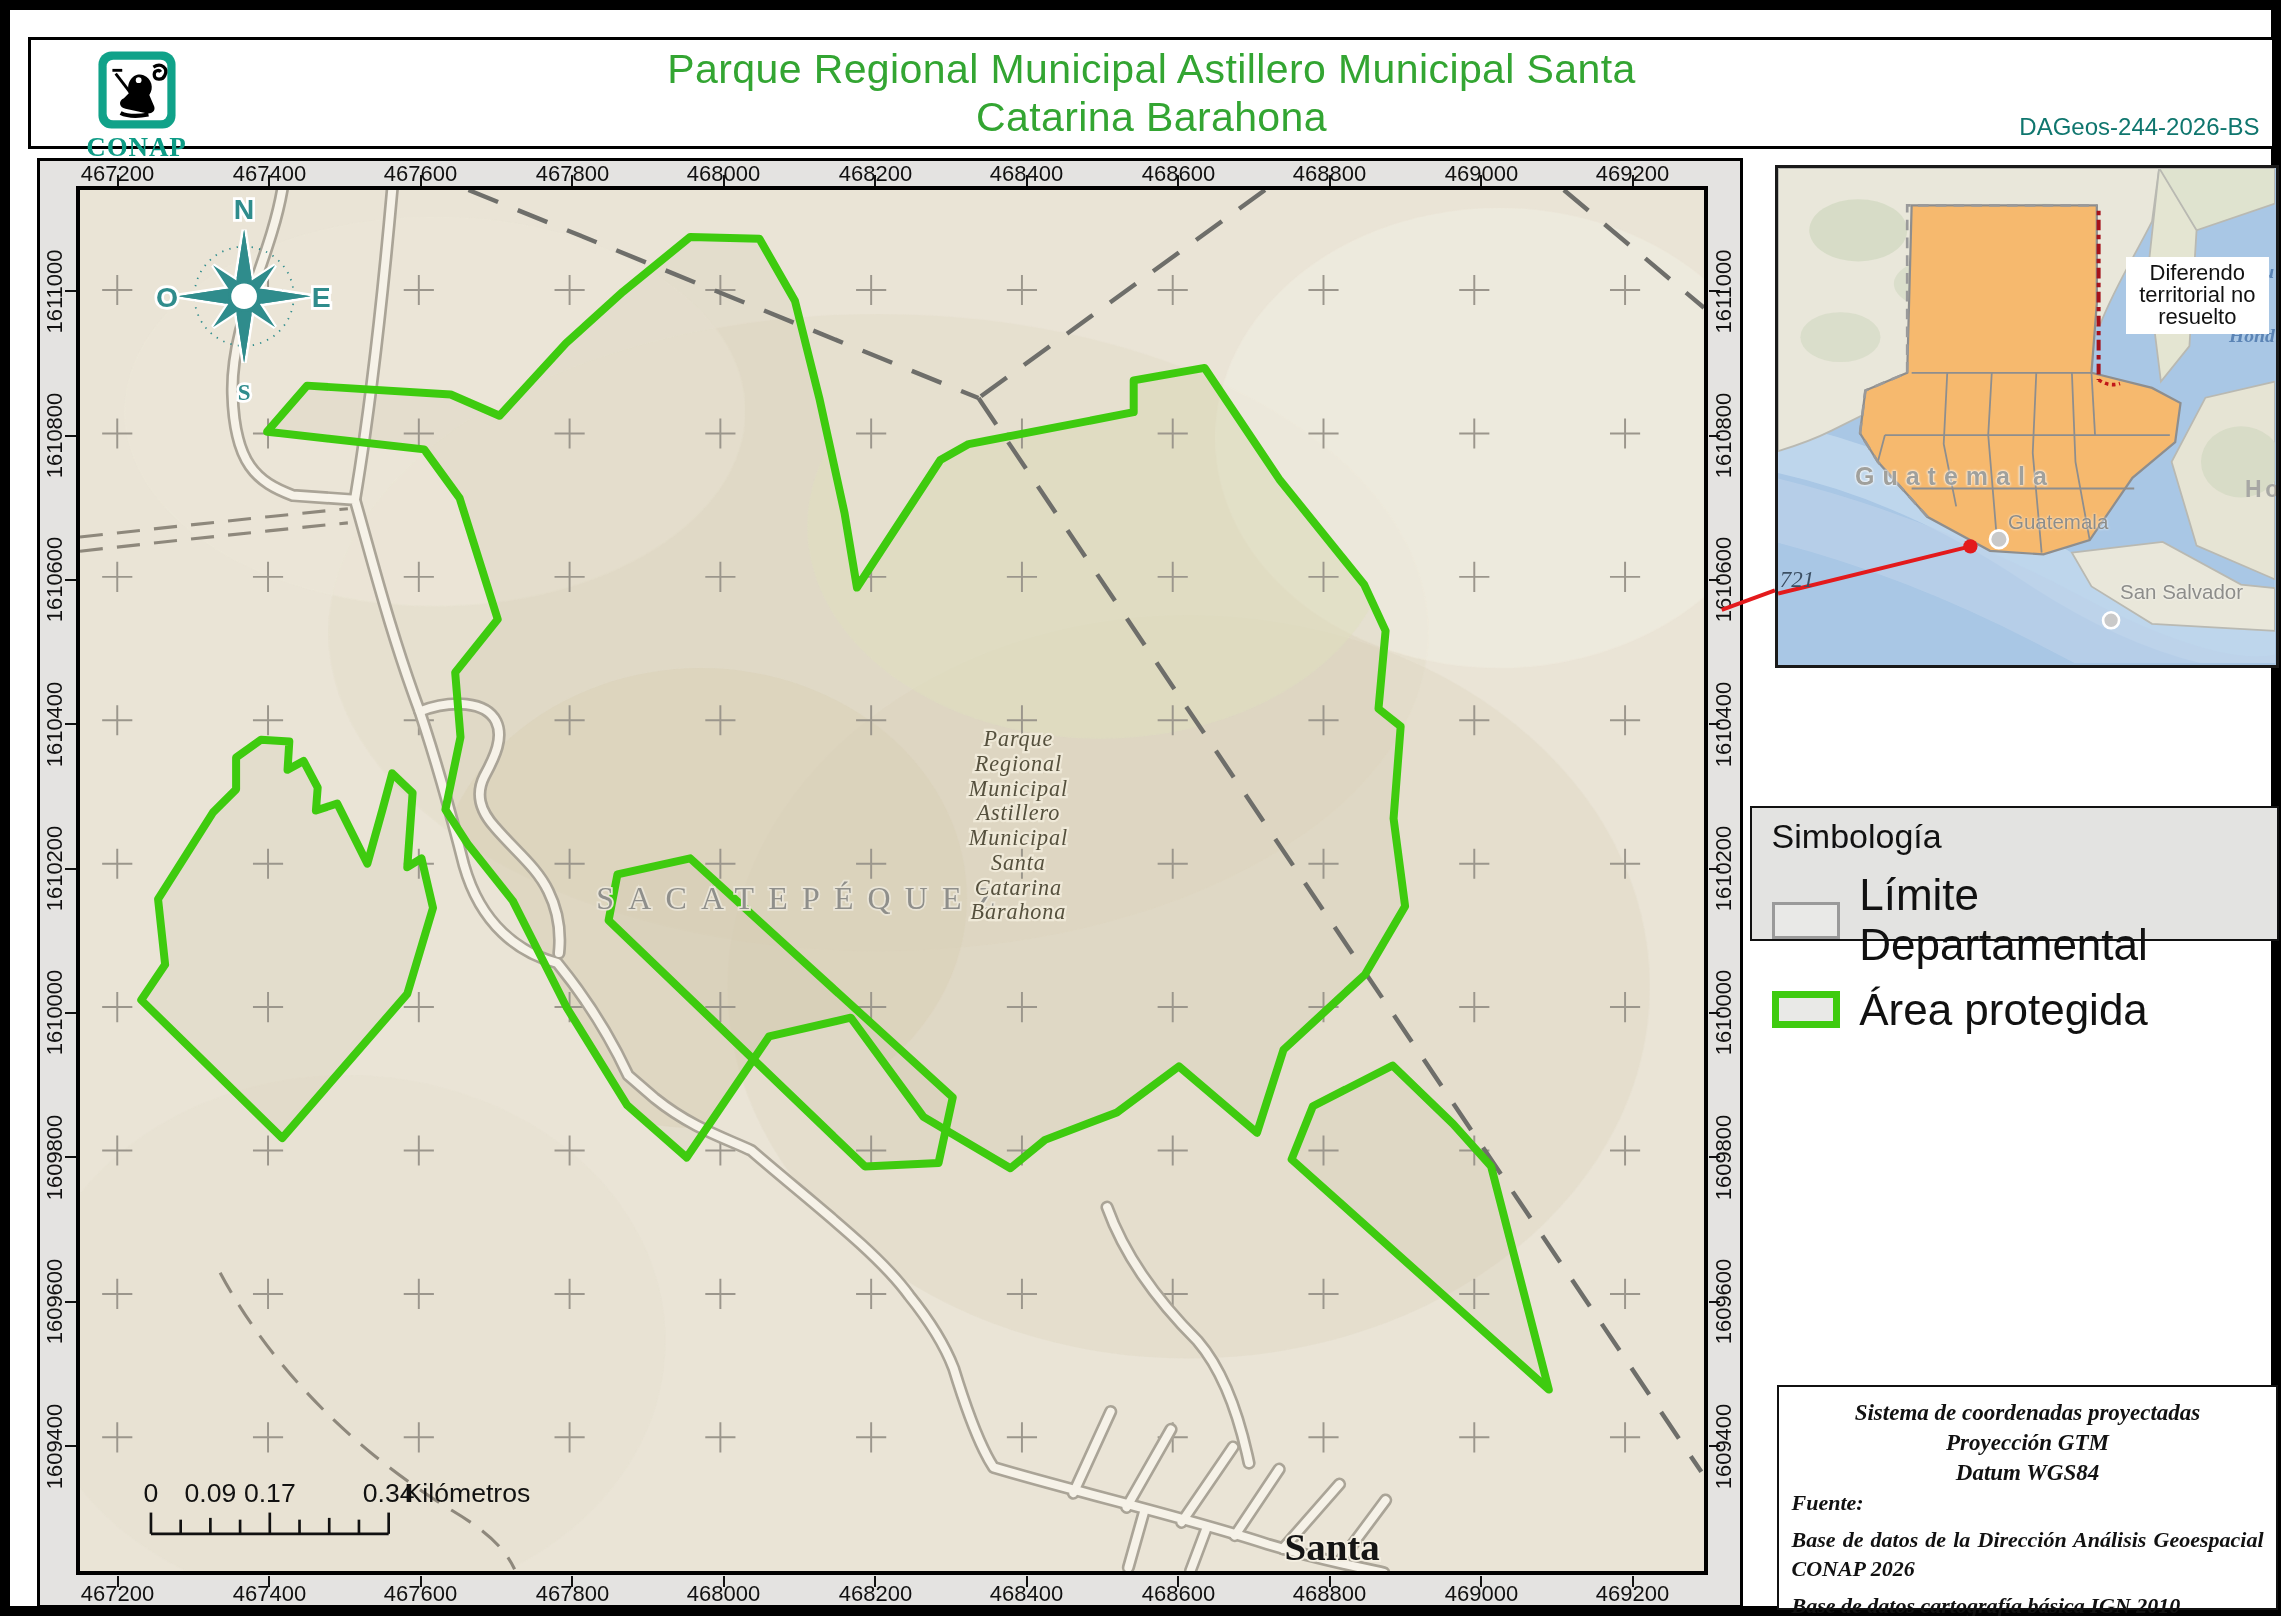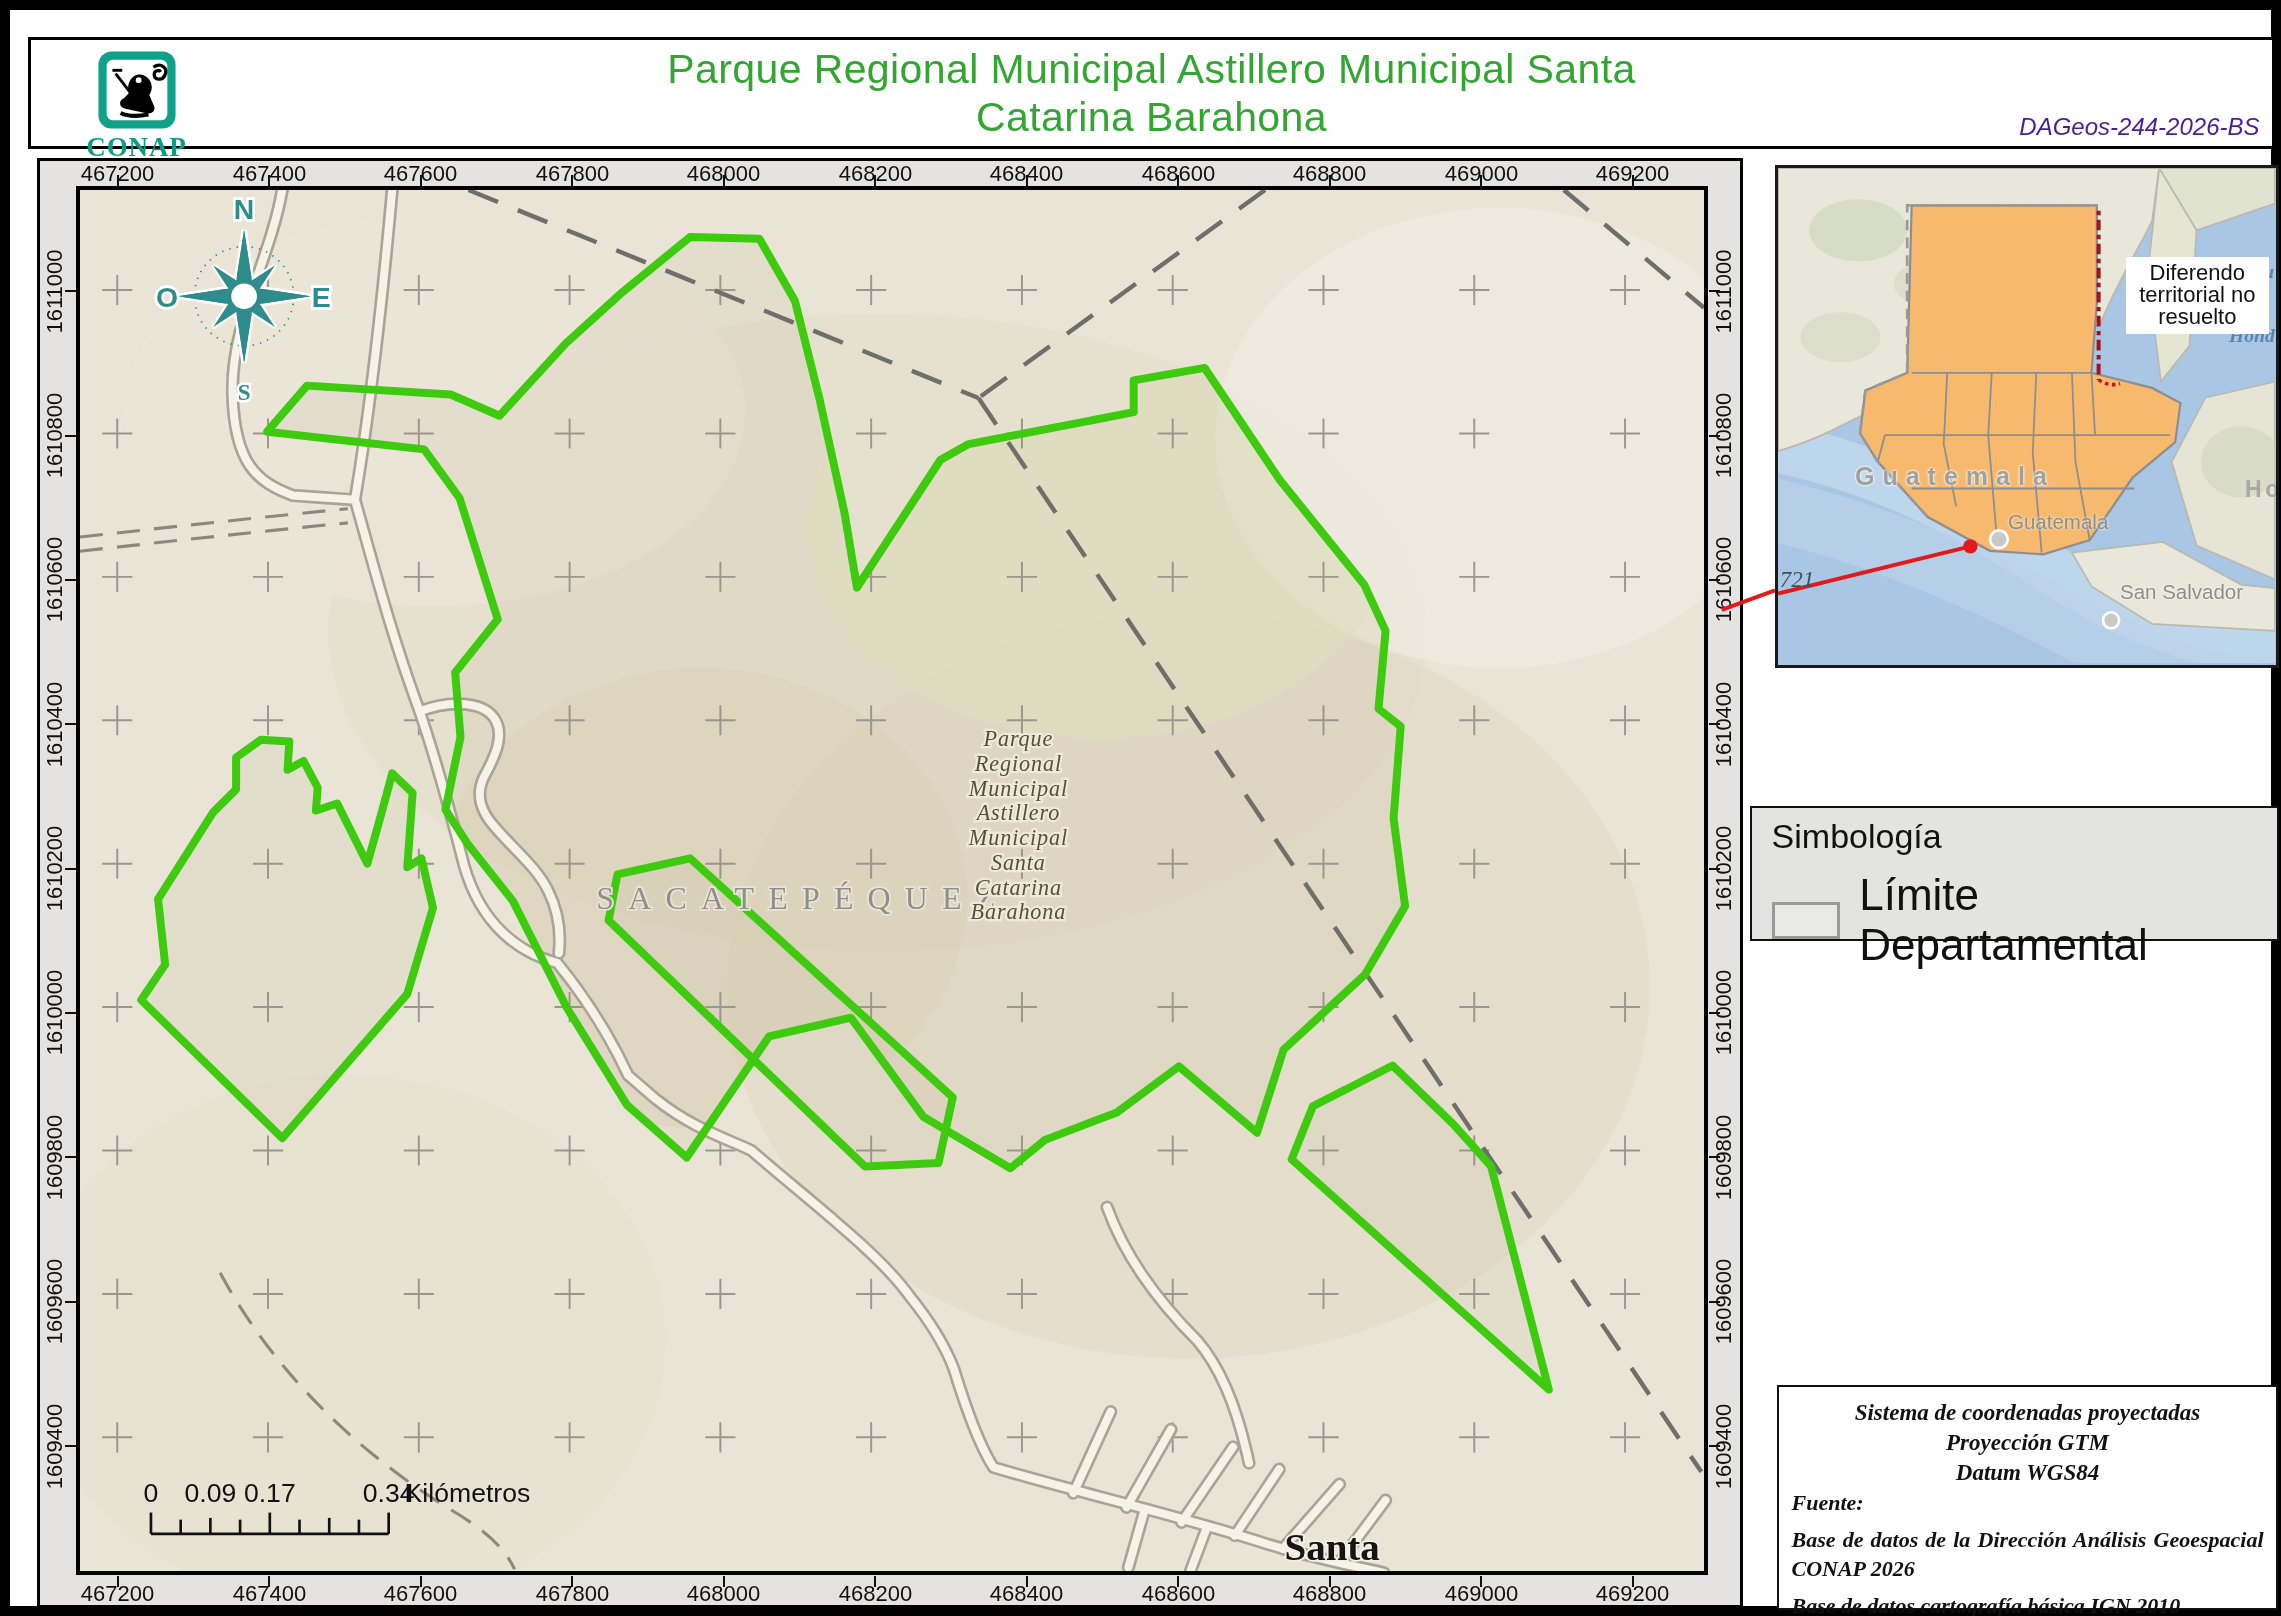--- a/index.html
+++ b/index.html
@@ -4,21 +4,21 @@
 <style>
   html,body{margin:0;padding:0;background:#fff;}
   body{width:2281px;height:1616px;position:relative;font-family:"Liberation Sans",sans-serif;}
   .page{position:absolute;inset:0;border:10.7px solid #000;background:#fff;box-sizing:border-box;}
 
   
   .header{position:absolute;left:18px;top:27px;width:2247px;height:112px;border:3.6px solid #000;background:#fff;box-sizing:border-box;}
   .logo{position:absolute;left:52px;top:9px;width:107px;text-align:center;}
   .logo-text{font-family:"Liberation Serif",serif;font-weight:bold;font-size:27px;color:#0e9c86;letter-spacing:0.9px;margin-top:-1.8px;}
   .title-wrap{position:absolute;left:267px;right:267px;top:5.3px;text-align:center;color:#33a532;font-size:41px;line-height:48px;letter-spacing:0.4px;}
-  .doc-id{position:absolute;right:12.5px;bottom:5.3px;font-size:24px;color:#4c1d95;font-style:italic;}
+  .doc-id{position:absolute;right:12.5px;bottom:5.3px;font-size:24px;color:#0f766e;}
 
   
   .map-wrap{position:absolute;left:27px;top:148px;width:1706px;height:1450px;border:3.6px solid #000;background:#e4e3e1;box-sizing:border-box;}
   .map-frame{position:absolute;left:36px;top:25px;width:1624px;height:1381px;border:4.5px solid #000;background:#eae4d6;box-sizing:content-box;overflow:hidden;}
   .map-frame svg{position:absolute;inset:0;}
   .xlab{position:absolute;width:125px;text-align:center;font-size:22px;color:#111;}
   .ylab{position:absolute;width:134px;height:25px;text-align:center;font-size:22px;color:#111;transform:rotate(-90deg);}
   .tickv{position:absolute;width:1.8px;background:#111;}
   .tickh{position:absolute;height:1.8px;background:#111;}
 
@@ -336,20 +336,24 @@
     <line x1="81" y1="22" x2="21" y2="44" stroke="#e31a1c" stroke-width="4.5"></line>
   </svg>
 
   <div class="legend">
     <div class="legend-title">Simbología</div>
     <div id="legend-items">
         <div class="legend-row">
           <span class="sw gray"></span>
           <span class="lab">Límite Departamental</span>
         </div>
+        <div class="legend-row">
+          <span class="sw green"></span>
+          <span class="lab">Área protegida</span>
+        </div>
       </div>
   </div>
 
   <div class="credits">
     <div id="credits-centered">
         <div class="c">Sistema de coordenadas proyectadas</div>
         <div class="c">Proyección GTM</div>
         <div class="c">Datum WGS84</div>
       </div>
     <div class="l">Fuente:</div>

